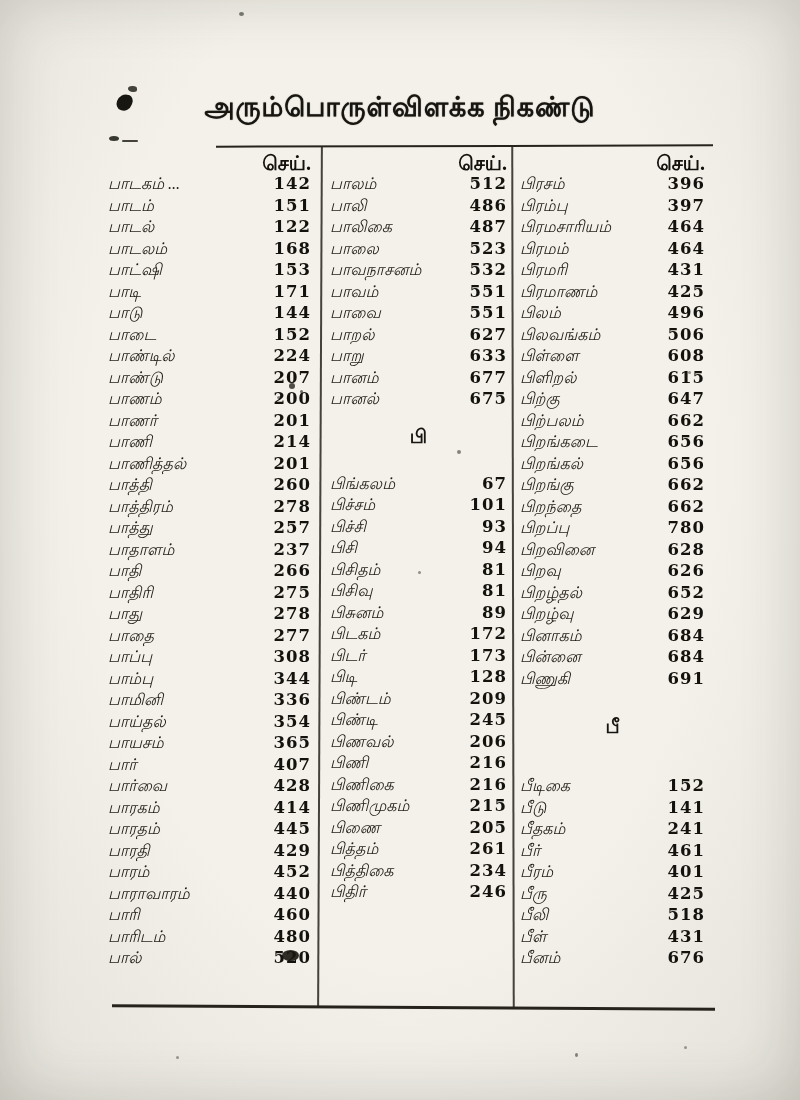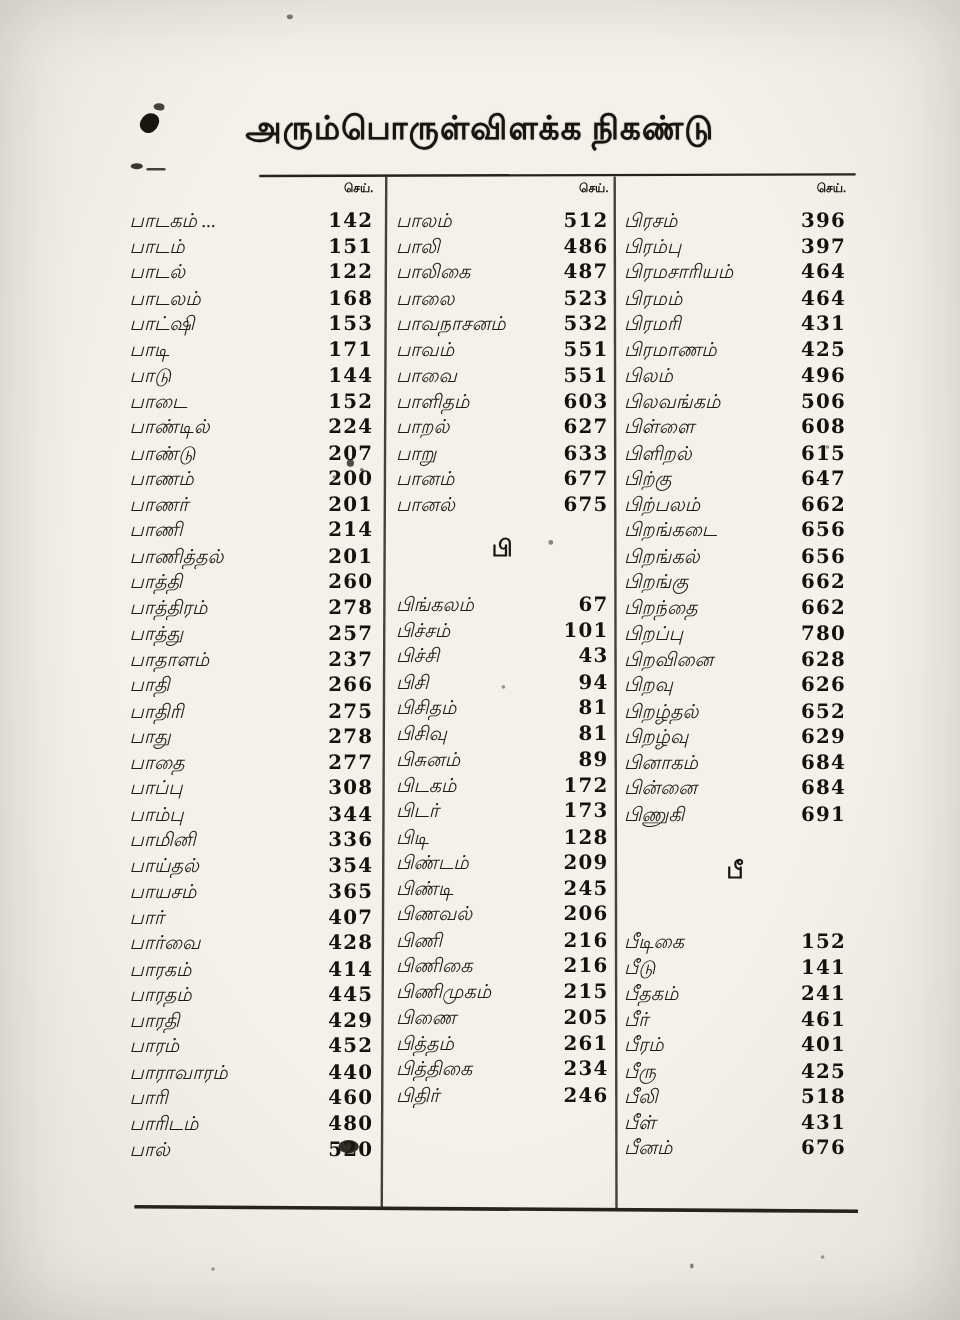--- a/index.html
+++ b/index.html
@@ -26,21 +26,21 @@
 
   .vrule { position:absolute; width:1.6px; background:rgba(38,35,28,.85); }
   .vrule.v1 { left:319px; top:147px; height:860px; transform:rotate(0.25deg); }
   .vrule.v2 { left:512px; top:147px; height:860px; transform:rotate(-0.1deg); }
 
   .col { position:absolute; top:152px; }
   .col0 { left:108px; width:203px; }
   .col1 { left:330px; width:177px; }
   .col2 { left:520px; width:185px; }
 
-  .colhead { text-align:right; font-weight:bold; font-size:10px; height:22px; color:#14120d; }
+  .colhead { text-align:right; font-weight:bold; font-size:20px; height:22px; color:#14120d; }
 
   .row { display:flex; justify-content:space-between; align-items:baseline; height:21.5px; }
   .word { font-style:italic; font-size:16px; white-space:nowrap; color:#201d16; }
   .num  { font-weight:bold; font-size:16.5px; letter-spacing:1px; font-family:"DejaVu Serif",serif; color:#14120d; }
 
   .sect { text-align:center; font-weight:bold; font-size:19px; color:#171510; }
   .col1 .sect { margin-top:15px; margin-bottom:24px; }
   .col2 .sect { margin-top:26px; margin-bottom:36px; }
 
   
@@ -248,24 +248,20 @@
       </div>
       <div class="row">
         <span class="word">பாவம்</span>
         <span class="num">551</span>
       </div>
       <div class="row">
         <span class="word">பாவை</span>
         <span class="num">551</span>
       </div>
       <div class="row">
-        <span class="word">பாளிதம்</span>
-        <span class="num">603</span>
-      </div>
-      <div class="row">
         <span class="word">பாறல்</span>
         <span class="num">627</span>
       </div>
       <div class="row">
         <span class="word">பாறு</span>
         <span class="num">633</span>
       </div>
       <div class="row">
         <span class="word">பானம்</span>
         <span class="num">677</span>
@@ -278,21 +274,21 @@
       <div class="row">
         <span class="word">பிங்கலம்</span>
         <span class="num">67</span>
       </div>
       <div class="row">
         <span class="word">பிச்சம்</span>
         <span class="num">101</span>
       </div>
       <div class="row">
         <span class="word">பிச்சி</span>
-        <span class="num">43</span>
+        <span class="num">93</span>
       </div>
       <div class="row">
         <span class="word">பிசி</span>
         <span class="num">94</span>
       </div>
       <div class="row">
         <span class="word">பிசிதம்</span>
         <span class="num">81</span>
       </div>
       <div class="row">

